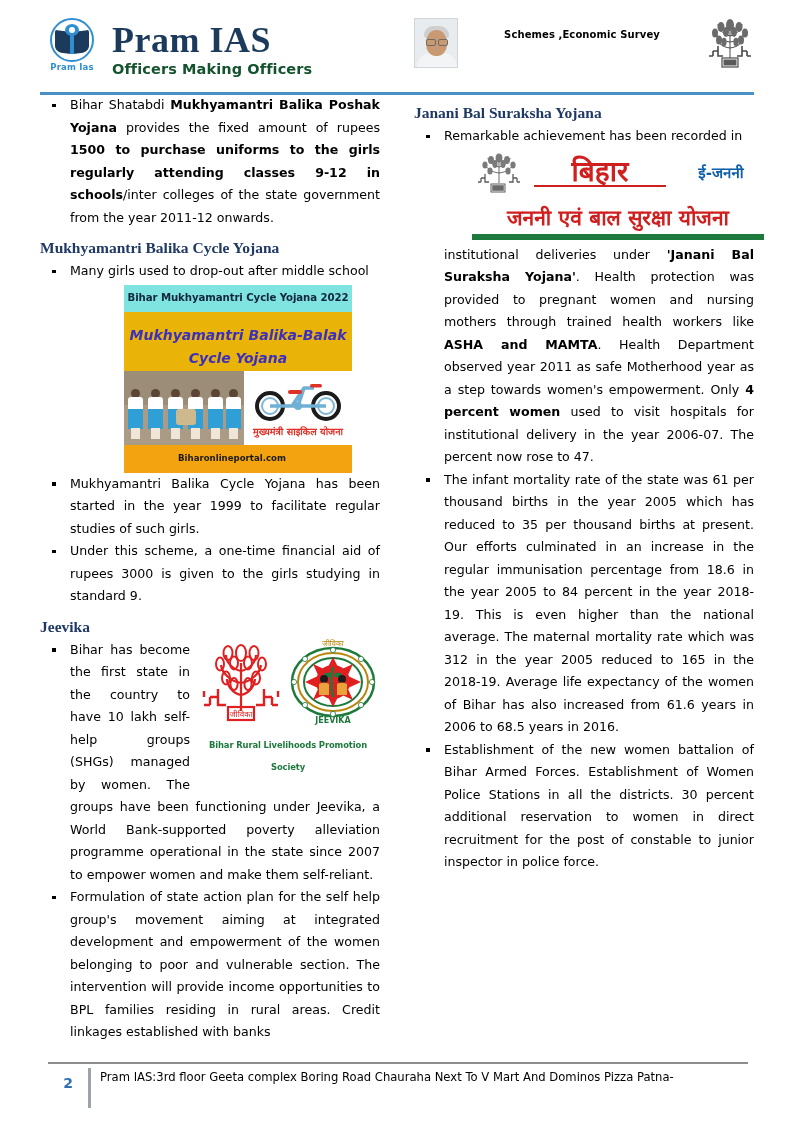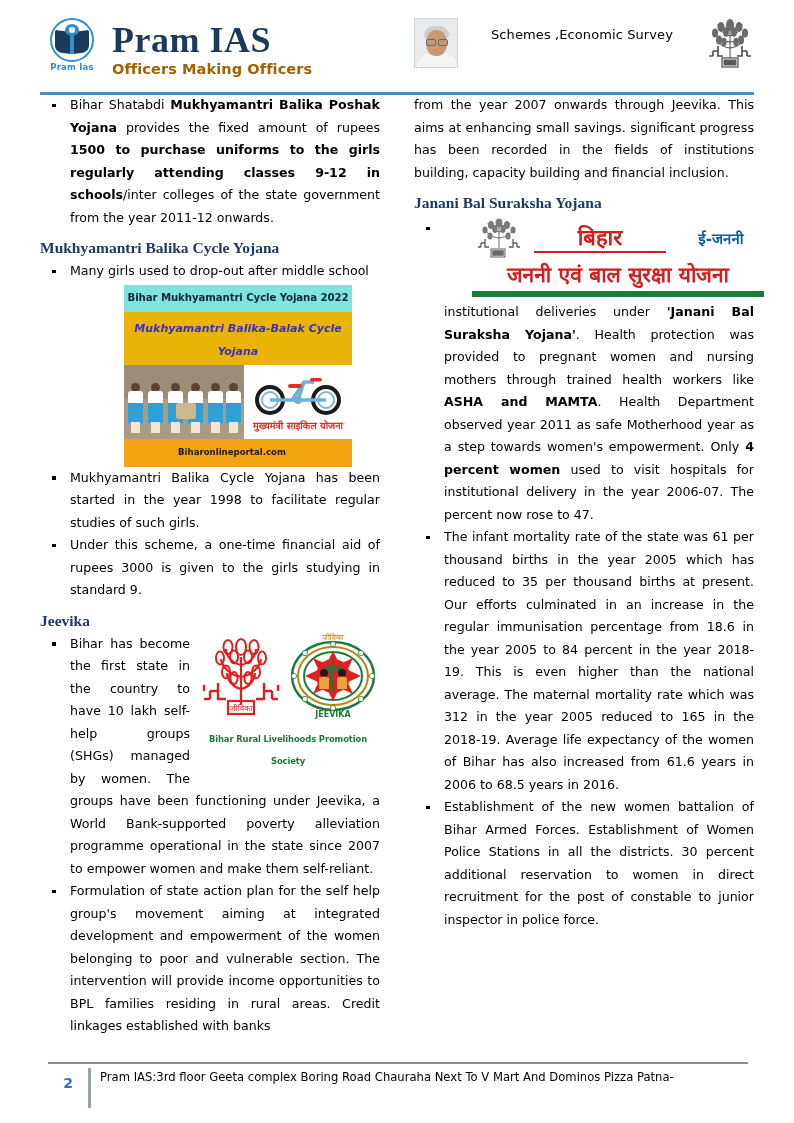--- a/index.html
+++ b/index.html
@@ -118,21 +118,21 @@
     font-family: "Liberation Serif", "DejaVu Serif", serif;
     font-size: 36px;
     font-weight: bold;
     color: #1b3a5c;
     line-height: 36px;
     letter-spacing: .5px;
   }
   .brand-sub {
     font-size: 14.5px;
     font-weight: bold;
-    color: #a16207;
+    color: #14532d;
     line-height: 18px;
     margin-top: 2px;
     letter-spacing: .1px;
   }
 
   .header-right {
     display: flex;
     align-items: flex-start;
     margin-left: 34px;
     flex: 1;
@@ -169,22 +169,22 @@
   .cm-glass-l, .cm-glass-r {
     position: absolute; top: 20px; width: 8px; height: 5px;
     border: 1px solid #6b6b6b; border-radius: 2px;
   }
   .cm-glass-l { left: 11px; }
   .cm-glass-r { left: 23px; }
 
   .header-title {
     flex: 1;
     text-align: center;
-    font-size: 13px;
-    font-weight: normal;
+    font-size: 10px;
+    font-weight: bold;
     line-height: 17px;
     color: #000000;
     padding-top: 8px;
     letter-spacing: .1px;
   }
   .bihar-emblem {
     width: 48px;
     height: 54px;
     flex: none;
     position: relative;
@@ -267,25 +267,25 @@
     background: #7fe3e0;
     text-align: center;
     font-size: 10.2px;
     font-weight: bold;
     color: #12263f;
     padding: 2px 0 3px 0;
     letter-spacing: -0.1px;
   }
   .cycle-sub {
     text-align: center;
-    font-size: 11px;
+    font-size: 14px;
     font-weight: bold;
     font-style: italic;
     color: #3b2fbf;
-    padding: 6px 0 2px 0;
+    padding: 12px 0 2px 0;
   }
   .cycle-body {
     display: flex;
     align-items: stretch;
     height: 74px;
   }
   .cycle-photo {
     width: 120px;
     position: relative;
     overflow: hidden;
@@ -370,21 +370,21 @@
   .janani-top {
     display: flex;
     align-items: center;
     height: 44px;
     padding-left: 4px;
   }
   .janani-emblem { width: 46px; height: 42px; flex: none; }
   .janani-bihar {
     flex: 1;
     text-align: center;
-    font-size: 22px;
+    font-size: 28px;
     font-weight: bold;
     color: #d01f1f;
     font-family: "DejaVu Sans", sans-serif;
     line-height: 24px;
     border-bottom: 2px solid #d01f1f;
     display: inline-block;
     margin: 0 12px;
     padding-bottom: 1px;
   }
   .janani-ejanani {
@@ -396,20 +396,21 @@
     flex: none;
   }
   .janani-main {
     text-align: center;
     font-size: 21px;
     font-weight: bold;
     color: #d01f1f;
     line-height: 26px;
     padding: 1px 0 2px 0;
     font-family: "DejaVu Sans", sans-serif;
+    margin-top: 8px;
   }
   .janani-bar {
     height: 6px;
     background: #1d7a3c;
     margin-top: 1px;
   }
 
   
   .footer-rule {
     position: absolute;
@@ -594,21 +595,21 @@
               </svg>
             </div>
             <div class="cycle-hindi">मुख्यमंत्री साइकिल योजना</div>
           </div>
         </div>
         <div class="cycle-foot">Biharonlineportal.com</div>
       </div>
 
 
       <ul class="bul">
-        <li>Mukhyamantri Balika Cycle Yojana has been started in the year 1998 to facilitate regular studies of such girls.</li>
+        <li>Mukhyamantri Balika Cycle Yojana has been started in the year 1999 to facilitate regular studies of such girls.</li>
         <li>Under this scheme, a one-time financial aid of rupees 3000 is given to the girls studying in standard 9.</li>
       </ul>
 
       <h2 class="section">Jeevika</h2>
 
       <ul class="bul">
         <li>
           <div class="jeevika-fig">
             <div class="jeevika-row">
               <div>
@@ -683,26 +684,26 @@
             <div class="jeevika-caption">Bihar Rural Livelihoods Promotion Society</div>
           </div>
           <span>Bihar has become the first state in the country to have 10 lakh self-help groups (SHGs) managed by women. The groups have been functioning under Jeevika, a World Bank-supported poverty alleviation programme operational in the state since 2007 to empower women and make them self-reliant.</span>
         </li>
         <li style="clear:both;">Formulation of state action plan for the self help group's movement aiming at integrated development and empowerment of the women belonging to poor and vulnerable section. The intervention will provide income opportunities to BPL families residing in rural areas. Credit linkages established with banks</li>
       </ul>
     </div>
 
     <div class="col col-right">
 
-      <p class="flow">from the year 2007 onwards through Jeevika. This aims at enhancing small savings. significant progress has been recorded in the fields of institutions building, capacity building and financial inclusion.</p>
 
       <h2 class="section">Janani Bal Suraksha Yojana</h2>
 
       <ul class="bul">
         <li>
+          <span>Remarkable achievement has been recorded in</span>
 
           <div class="janani-fig">
             <div class="janani-top">
               <div class="janani-emblem">
                 <svg width="46" height="42" viewBox="0 0 46 42">
                   <g stroke="#5a5a5a" stroke-width="0.9" fill="none">
                     <path d="M23 30 L23 9"></path>
                     <path d="M23 14 C16 12,12 8,12 5 M23 14 C30 12,34 8,34 5"></path>
                     <path d="M23 20 C15 19,10 15,9 11 M23 20 C31 19,36 15,37 11"></path>
                   </g>

